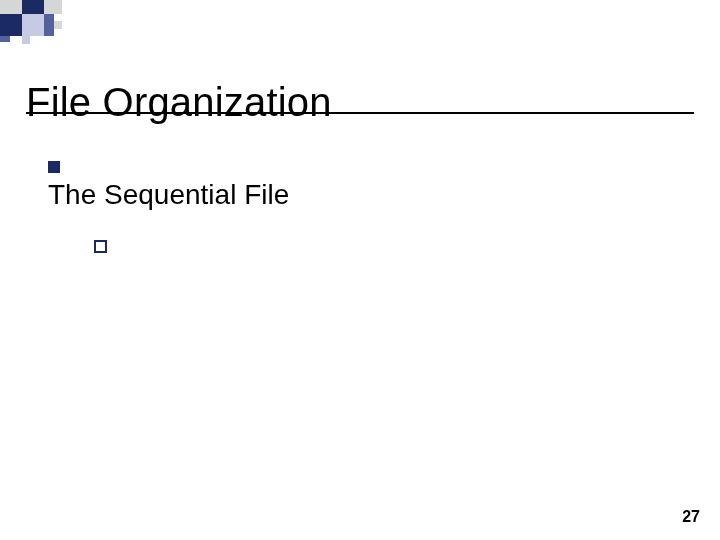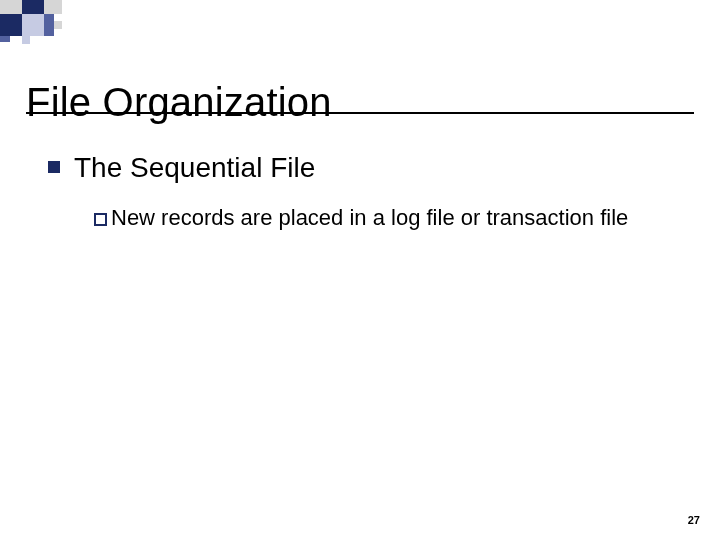--- a/index.html
+++ b/index.html
@@ -42,22 +42,23 @@
   }
   .content {
     position: absolute;
     left: 48px;
     right: 40px;
     top: 150px;
   }
   .l1 {
     display: flex;
     align-items: flex-start;
-    gap: 14px;
+    gap: 4px;
     margin-bottom: 18px;
+    flex-direction: column;
   }
   .l1-bullet {
     width: 12px;
     height: 12px;
     background: #1b2a63;
     margin-top: 11px;
     flex: 0 0 auto;
   }
   .l1-text {
     font-size: 28px;
@@ -77,21 +78,21 @@
     height: 13px;
     border: 2px solid #1b2a63;
     box-sizing: border-box;
     vertical-align: -1px;
     margin-right: 4px;
   }
   .page-num {
     position: absolute;
     right: 20px;
     bottom: 14px;
-    font-size: 11px;
+    font-size: 16px;
     font-weight: 700;
   }
 </style>
 </head>
 <body>
 
 <div class="corner-deco">
   <div class="cd-cell" style="left:0;top:0;width:22px;height:14px;background:#d6d6d6;"></div>
   <div class="cd-cell" style="left:22px;top:0;width:22px;height:14px;background:#1b2a63;"></div>
   <div class="cd-cell" style="left:44px;top:0;width:18px;height:14px;background:#d6d6d6;"></div>
@@ -106,18 +107,18 @@
 <div class="title">File Organization</div>
 <div class="title-underline"></div>
 
 <div class="content">
   <div class="l1">
     <span class="l1-bullet"></span>
     <span class="l1-text">The Sequential File</span>
   </div>
   <div class="l2-wrap">
     <div class="l2-item">
-      <span class="l2-bullet"></span><span>New records are placed in a log file or transaction file</span>
+      <span class="l2-bullet"></span>
     </div>
   </div>
 </div>
 
 <div class="page-num">27</div>
 
 </body></html>

